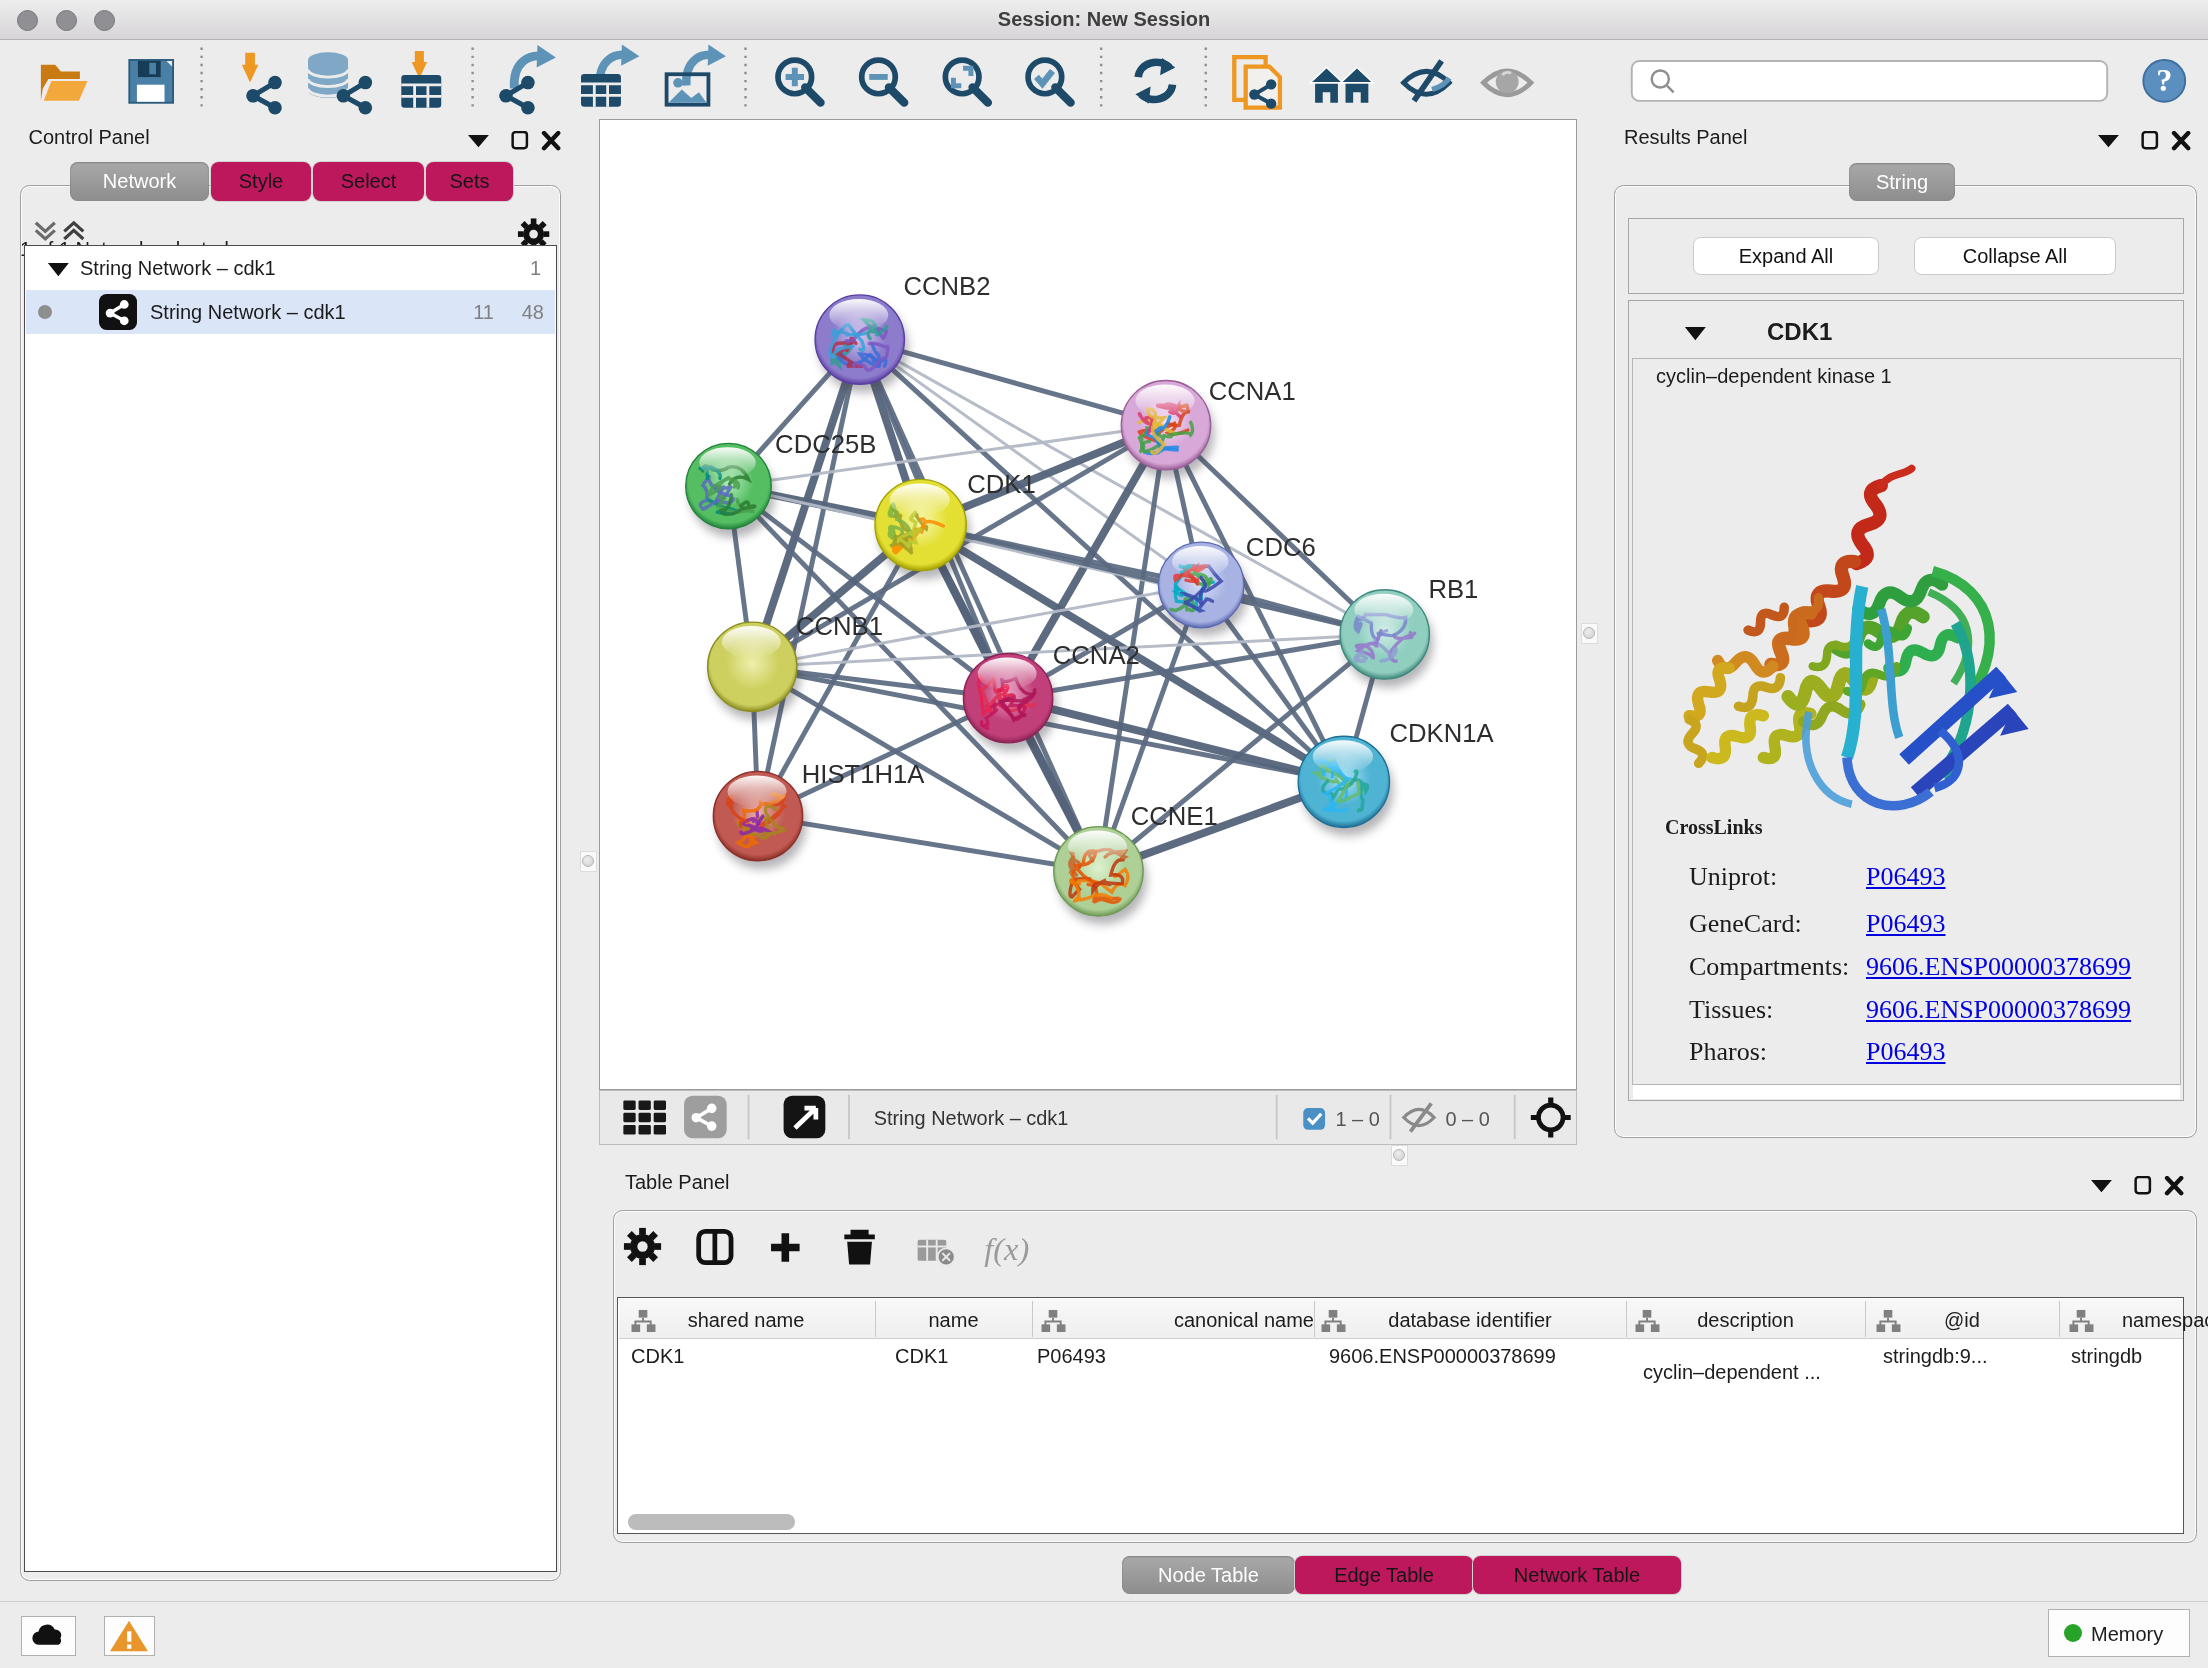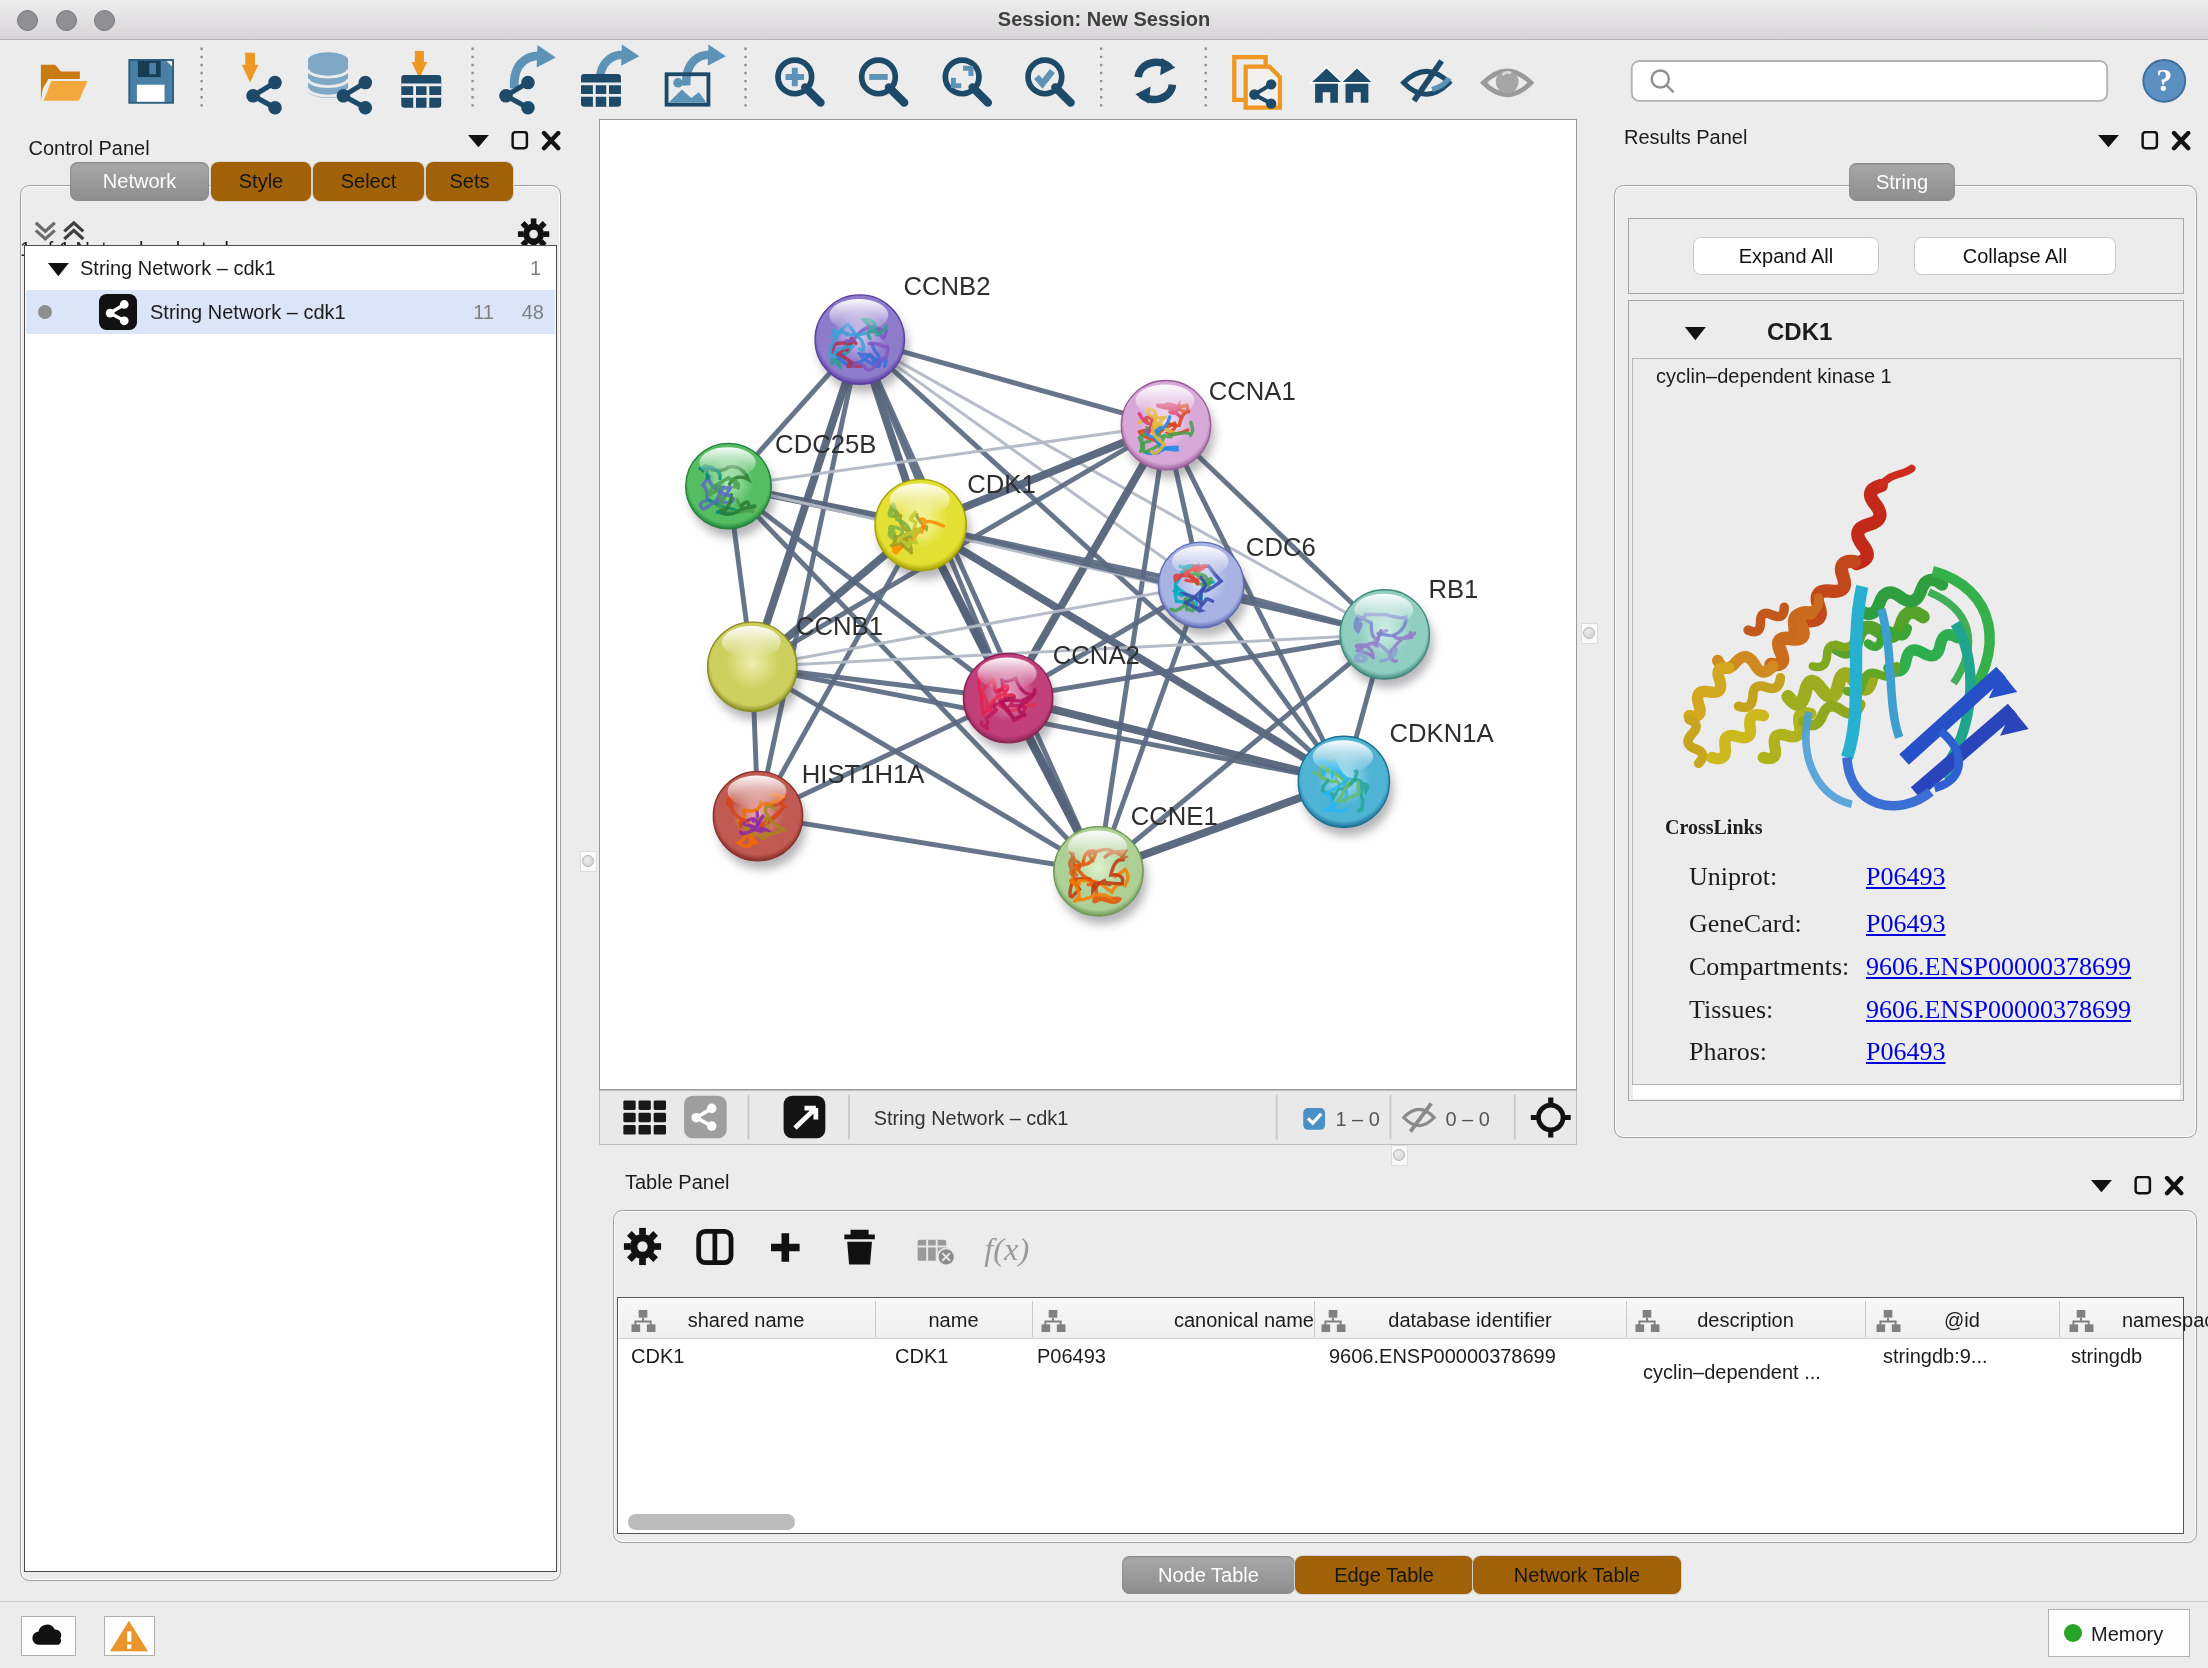--- a/index.html
+++ b/index.html
@@ -1,19 +1,19 @@
 <!DOCTYPE html>
 <html style="font-size:15px"><head><meta charset="utf-8"><style>
 *{margin:0;padding:0;box-sizing:border-box;}
 body{font-family:"Liberation Sans",sans-serif;background:#ececec;width:2208px;height:1668px;overflow:hidden;position:relative;}
 .abs{position:absolute;}
 .txt{position:absolute;color:#1c1c1c;font-size:20px;white-space:nowrap;}
 .tab{position:absolute;height:39px;border-radius:7.6px;font-size:20px;display:flex;align-items:center;justify-content:center;}
 .tab.on{background:linear-gradient(#a9a9a9,#8d8d8d);color:#fff;box-shadow:inset 0 1px 1.9px rgba(0,0,0,.25);}
-.tab.off{background:#a16207;color:#151515;box-shadow:0 0 0 1px #d2d2d2;}
+.tab.off{background:#be185d;color:#151515;box-shadow:0 0 0 1px #d2d2d2;}
 .btn{position:absolute;background:#fff;border:1px solid #c9c9c9;border-radius:7.6px;font-size:20px;color:#111;display:flex;align-items:center;justify-content:center;}
 a.lnk{color:#0000e0;text-decoration:underline;}
 </style></head><body>
 <div class="abs" style="left:0;top:0;width:2208px;height:40px;background:linear-gradient(#efeeef,#d6d4d6);border-bottom:1px solid #b4b2b4;border-radius:9.5px 9.5px 0 0;"></div>
 <div class="abs" style="left:17px;top:9.5px;width:21px;height:21px;border-radius:50%;background:#8f8f94;border:1px solid #76767b;"></div>
 <div class="abs" style="left:56px;top:9.5px;width:21px;height:21px;border-radius:50%;background:#8f8f94;border:1px solid #76767b;"></div>
 <div class="abs" style="left:94px;top:9.5px;width:21px;height:21px;border-radius:50%;background:#8f8f94;border:1px solid #76767b;"></div>
 <div class="abs" style="left:0;top:7.6px;width:2208px;text-align:center;font-size:20px;font-weight:bold;color:#3e3e3e;">Session: New Session</div>
 <svg width="2208" height="78" style="position:absolute;left:0;top:40px;" viewBox="0 0 2322 82">
     <line x1="212" y1="8" x2="212" y2="74" stroke="#8f8f8f" stroke-width="2.5" stroke-dasharray="2.5 6"></line>
@@ -109,21 +109,21 @@
     <line x1="1516" y1="22" x2="1487" y2="64" stroke="#1d4a69" stroke-width="6"></line>
     <path d="M1560 45 q25 -25 50 0 q-25 25 -50 0 z" fill="none" stroke="#9a9a9a" stroke-width="5"></path>
     <circle cx="1585" cy="44" r="12" fill="#a6a6a6"></circle>
     <path d="M1580 37 a7 7 0 0 1 9 -2" stroke="#d8d8d8" stroke-width="3" fill="none"></path>
     <rect x="1716" y="22" width="500" height="42" rx="8" fill="#ffffff" stroke="#b3b3b3" stroke-width="2"></rect>
     <circle cx="1746" cy="41" r="9" fill="none" stroke="#8f8f8f" stroke-width="2.5"></circle>
     <line x1="1753" y1="48" x2="1760" y2="55" stroke="#8f8f8f" stroke-width="2.5"></line>
     <circle cx="2276" cy="43" r="22" fill="#5b8fc0" stroke="#3c6f9e" stroke-width="2"></circle>
     <text x="2276" y="54" text-anchor="middle" font-family="Liberation Serif, serif" font-weight="bold" font-size="34" fill="#ffffff">?</text>
   </svg>
-<div class="txt" style="left:28.5px;top:126px;margin-top:11px;">Control Panel</div>
+<div class="txt" style="left:28.5px;top:126px;">Control Panel</div>
 <svg width="114" height="23" style="position:absolute;left:468px;top:131px" viewBox="0 0 120 24">
     <path d="M0 4 h22 l-11.0 13 z" fill="#111"></path>
     <rect x="47" y="1" width="15" height="17" rx="3" fill="none" stroke="#111" stroke-width="2.6"></rect>
     <path d="M80 2 L95 18 M95 2 L80 18" stroke="#111" stroke-width="4.6" stroke-linecap="round"></path>
   </svg>
 <div class="abs" style="left:20px;top:185px;width:541px;height:1396px;background:#ececec;border:1px solid #9f9f9f;border-radius:9.5px;box-shadow:inset 0 0 0 1px #fdfdfd;"></div>
 <div class="tab on" style="left:70px;top:162px;width:139px;">Network</div>
 <div class="tab off" style="left:211px;top:162px;width:100px;">Style</div>
 <div class="tab off" style="left:313px;top:162px;width:111px;">Select</div>
 <div class="tab off" style="left:426px;top:162px;width:87px;">Sets</div>

